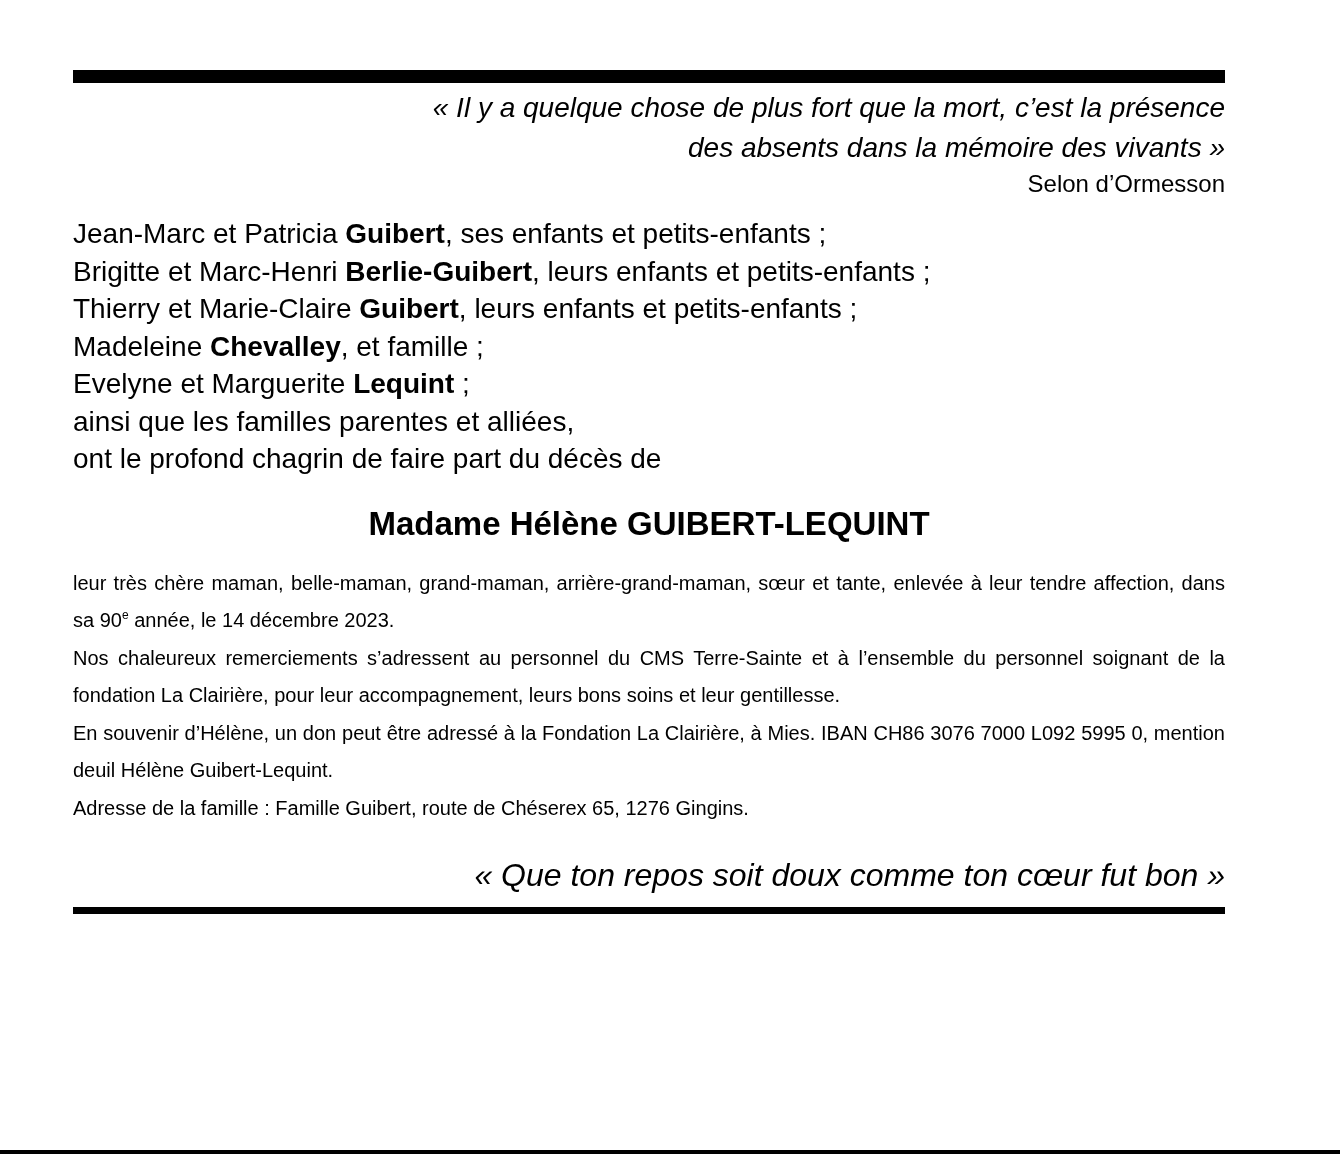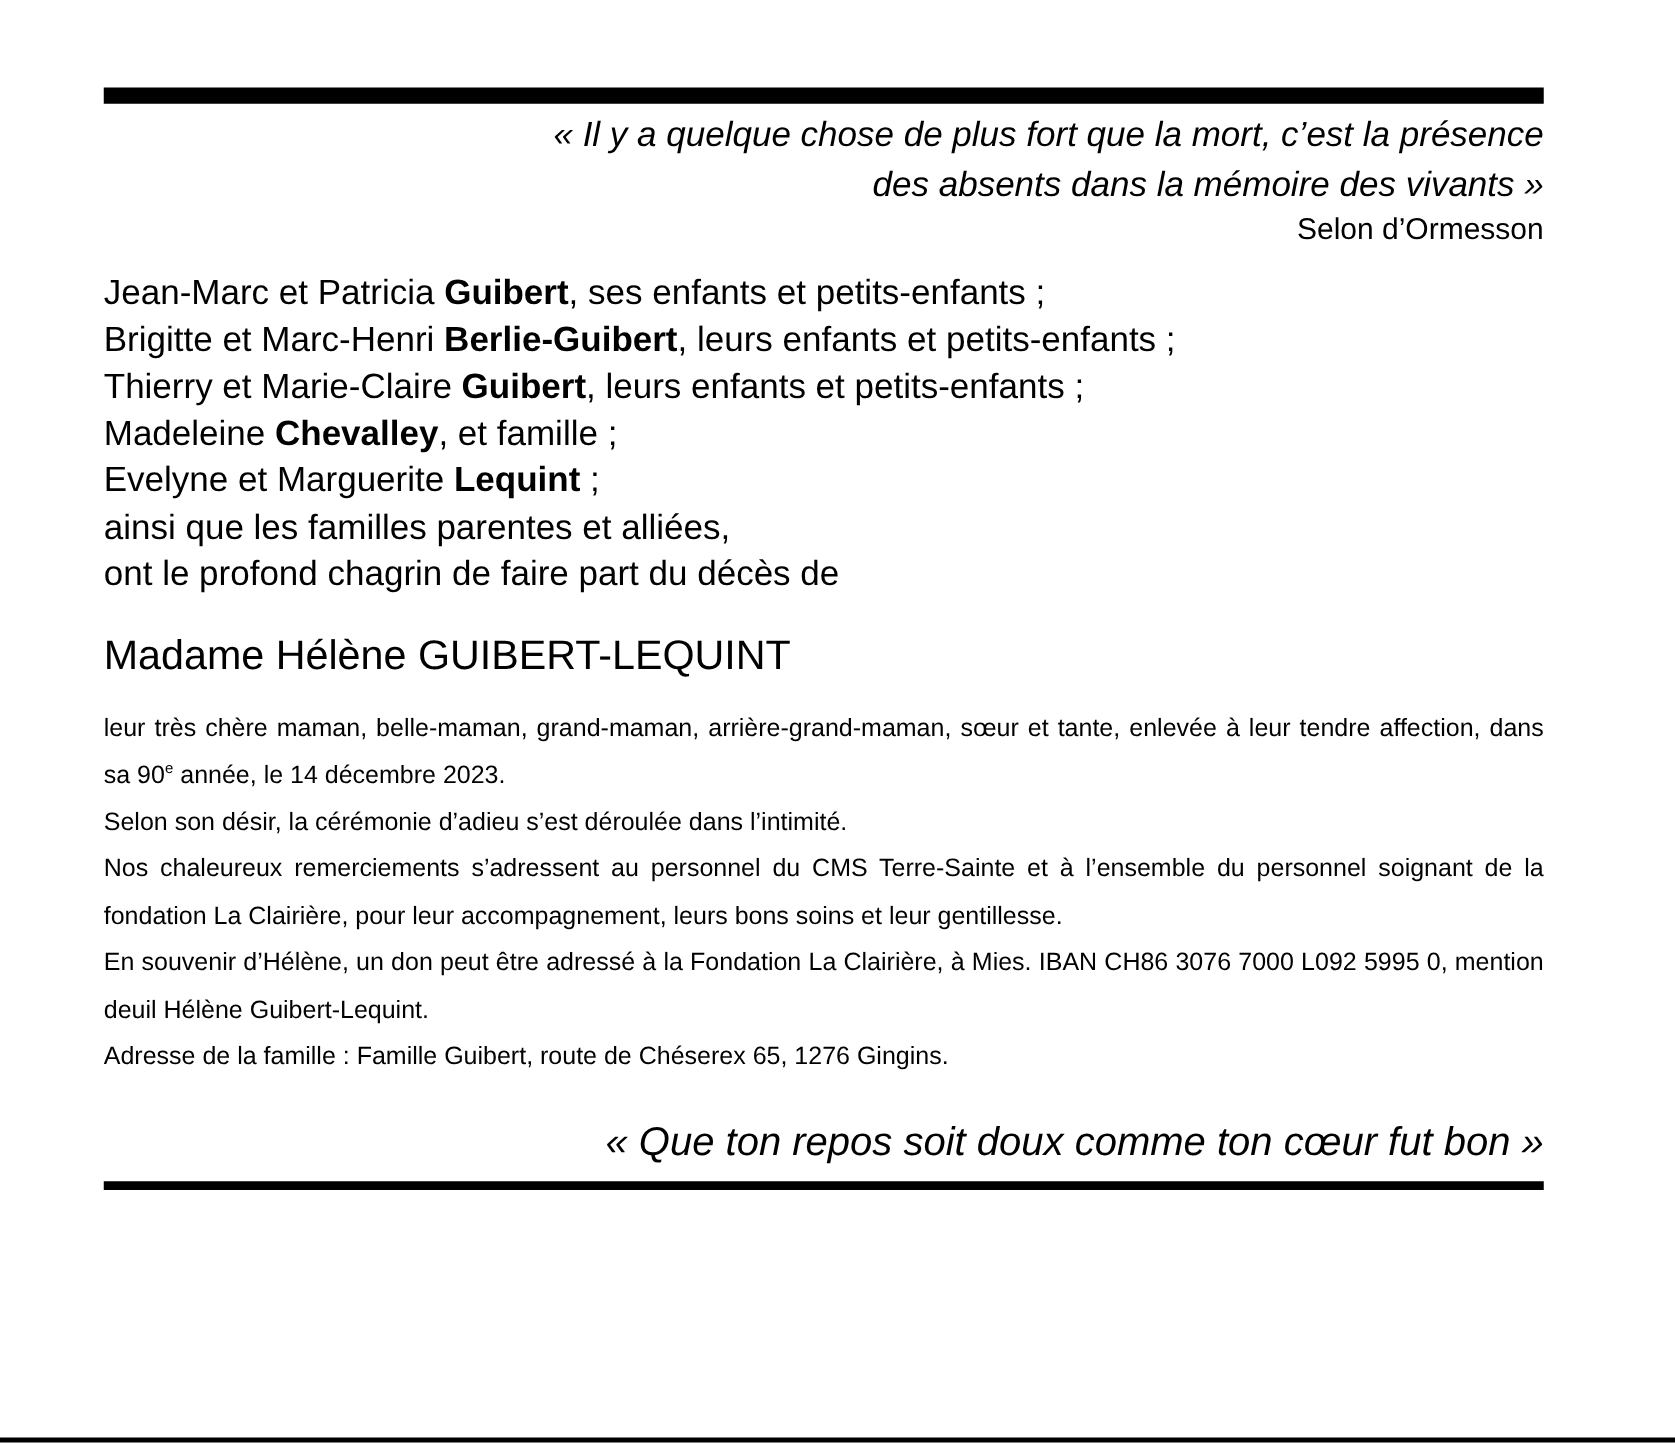--- a/index.html
+++ b/index.html
@@ -10,21 +10,21 @@
     width: 1340px;
     height: 1154px;
     background: #ffffff;
     color: #000000;
     font-family: "Liberation Sans", sans-serif;
     position: relative;
     overflow: hidden;
   }
   .content {
     position: absolute;
-    left: 83px;
+    left: 73px;
     top: 0;
     width: 1152px;
   }
   .top-rule {
     margin-top: 70px;
     height: 13px;
     background: #000000;
   }
   .quote-top {
     margin-top: 5px;
@@ -39,22 +39,22 @@
     line-height: 32px;
   }
   .family-block {
     margin-top: 15px;
     font-size: 28px;
     line-height: 37.5px;
   }
   .family-block b { font-weight: bold; }
   .deceased-title {
     margin-top: 27px;
-    text-align: left;
-    font-weight: normal;
+    text-align: center;
+    font-weight: bold;
     font-size: 33px;
     line-height: 38px;
   }
   .body-block {
     margin-top: 22px;
     font-size: 20px;
     line-height: 37.5px;
     text-align: justify;
   }
   .body-block p {
@@ -107,21 +107,20 @@
     <div><span>Madeleine </span><b>Chevalley</b><span>, et famille ;</span></div>
     <div><span>Evelyne et Marguerite </span><b>Lequint</b><span> ;</span></div>
     <div><span>ainsi que les familles parentes et alliées,</span><b></b><span></span></div>
     <div><span>ont le profond chagrin de faire part du décès de</span><b></b><span></span></div>
   </div>
 
   <div class="deceased-title">Madame Hélène GUIBERT-LEQUINT</div>
 
   <div class="body-block">
     <p><span>leur très chère maman, belle-maman, grand-maman, arrière-grand-maman, sœur et tante, enlevée à leur tendre affection, dans sa 90</span><sup>e</sup><span> année, le 14 décembre 2023.</span></p>
-    <p>Selon son désir, la cérémonie d’adieu s’est déroulée dans l’intimité.</p>
     <p>Nos chaleureux remerciements s’adressent au personnel du CMS Terre-Sainte et à l’ensemble du personnel soignant de la fondation La Clairière, pour leur accompagnement, leurs bons soins et leur gentillesse.</p>
     <p>En souvenir d’Hélène, un don peut être adressé à la Fondation La Clairière, à Mies. IBAN CH86 3076 7000 L092 5995 0, mention deuil Hélène Guibert-Lequint.</p>
     <p>Adresse de la famille : Famille Guibert, route de Chéserex 65, 1276 Gingins.</p>
   </div>
 
   <div class="quote-bottom">« Que ton repos soit doux comme ton cœur fut bon »</div>
 
   <div class="bottom-rule"></div>
 
 </div>

